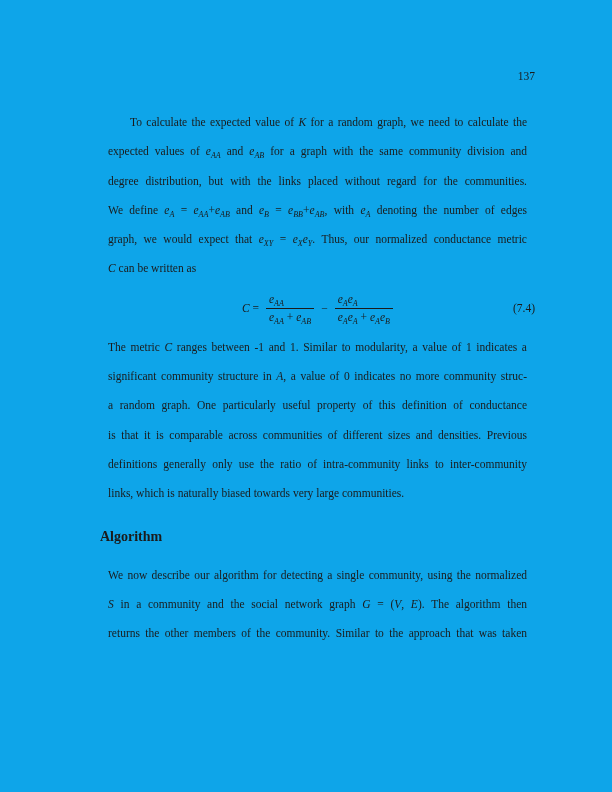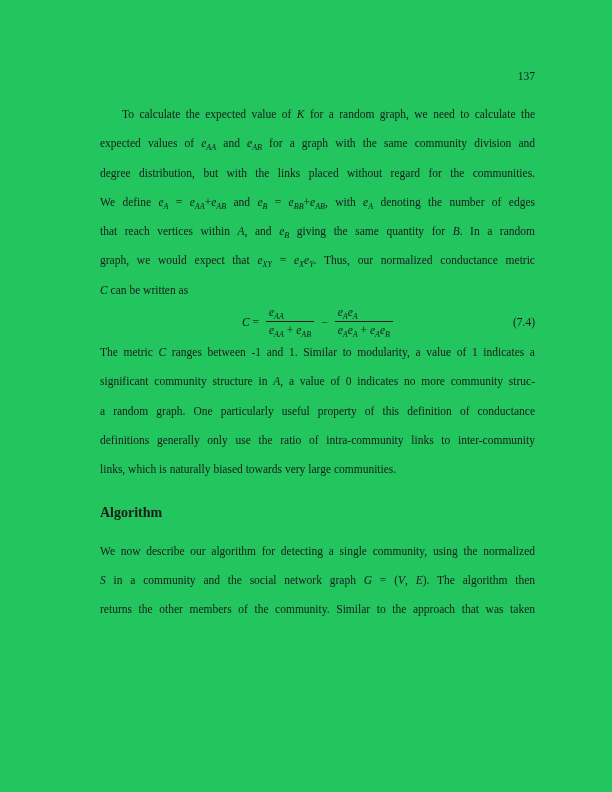--- a/index.html
+++ b/index.html
@@ -4,33 +4,33 @@
 <style>
   * { box-sizing: border-box; }
   html, body { margin: 0; padding: 0; }
   body {
     width: 612px; height: 792px;
     background: #ffffff;
     font-family: "Liberation Serif", "DejaVu Serif", serif;
     color: #1b1b1b;
     overflow: hidden;
   }
-  .page { position: relative; width: 612px; height: 792px; background: #22c55e; }
+  .page { position: relative; width: 612px; height: 792px; background: #0ea5e9; }
 
   .pageno {
     position: absolute; top: 66px; right: 77px;
     font-size: 11.5px; line-height: 20px;
   }
 
   .content {
     position: absolute; top: 100px; left: 100px; width: 435px;
     font-size: 11.5px;
   }
 
-  .para { margin: 0; }
+  .para { margin: 8px; }
   .line {
     line-height: 29.3px; height: 29.3px; overflow: hidden;
     text-align: justify; text-align-last: justify;
     white-space: normal;
   }
   .line.indent { text-indent: 22px; }
   .line.last { text-align-last: left; }
 
   .math i { font-style: italic; }
   sub {
@@ -62,21 +62,20 @@
 
   <div class="pageno">137</div>
 
   <div class="content">
 
     <div class="para">
       <div class="line indent">To calculate the expected value of <span class="math"><i>K</i></span> for a random graph, we need to calculate the</div>
       <div class="line">expected values of <span class="math"><i>e</i><sub><i>AA</i></sub></span> and <span class="math"><i>e</i><sub><i>AB</i></sub></span> for a graph with the same community division and</div>
       <div class="line">degree distribution, but with the links placed without regard for the communities.</div>
       <div class="line">We define <span class="math"><i>e</i><sub><i>A</i></sub> = <i>e</i><sub><i>AA</i></sub>+<i>e</i><sub><i>AB</i></sub></span> and <span class="math"><i>e</i><sub><i>B</i></sub> = <i>e</i><sub><i>BB</i></sub>+<i>e</i><sub><i>AB</i></sub></span>, with <span class="math"><i>e</i><sub><i>A</i></sub></span> denoting the number of edges</div>
-      <div class="line">that reach vertices within <span class="math"><i>A</i></span>, and <span class="math"><i>e</i><sub><i>B</i></sub></span> giving the same quantity for <span class="math"><i>B</i></span>. In a random</div>
       <div class="line">graph, we would expect that <span class="math"><i>e</i><sub><i>XY</i></sub> = <i>e</i><sub><i>X</i></sub><i>e</i><sub><i>Y</i></sub></span>. Thus, our normalized conductance metric</div>
       <div class="line last"><span class="math"><i>C</i></span> can be written as</div>
     </div>
 
     <div class="equation">
       <span class="eq-lhs math"><span class="math"><i>C</i></span> =</span>
       <span class="frac">
         <span class="num"><span class="math"><i>e</i><sub><i>AA</i></sub></span></span>
         <span class="den"><span class="math"><i>e</i><sub><i>AA</i></sub> + <i>e</i><sub><i>AB</i></sub></span></span>
       </span>
@@ -85,20 +84,21 @@
         <span class="num"><span class="math"><i>e</i><sub><i>A</i></sub><i>e</i><sub><i>A</i></sub></span></span>
         <span class="den"><span class="math"><i>e</i><sub><i>A</i></sub><i>e</i><sub><i>A</i></sub> + <i>e</i><sub><i>A</i></sub><i>e</i><sub><i>B</i></sub></span></span>
       </span>
       <span class="eqno">(7.4)</span>
     </div>
 
     <div class="para">
       <div class="line">The metric <span class="math"><i>C</i></span> ranges between -1 and 1. Similar to modularity, a value of 1 indicates a</div>
       <div class="line">significant community structure in <span class="math"><i>A</i></span>, a value of 0 indicates no more community struc-</div>
       <div class="line">a random graph. One particularly useful property of this definition of conductance</div>
+      <div class="line">is that it is comparable across communities of different sizes and densities. Previous</div>
       <div class="line">definitions generally only use the ratio of intra-community links to inter-community</div>
       <div class="line last">links, which is naturally biased towards very large communities.</div>
     </div>
 
     <div class="heading">Algorithm</div>
 
     <div class="para">
       <div class="line">We now describe our algorithm for detecting a single community, using the normalized</div>
       <div class="line"><span class="math"><i>S</i></span> in a community and the social network graph <span class="math"><i>G</i> = (<i>V</i>, <i>E</i>)</span>. The algorithm then</div>
       <div class="line">returns the other members of the community. Similar to the approach that was taken</div>

